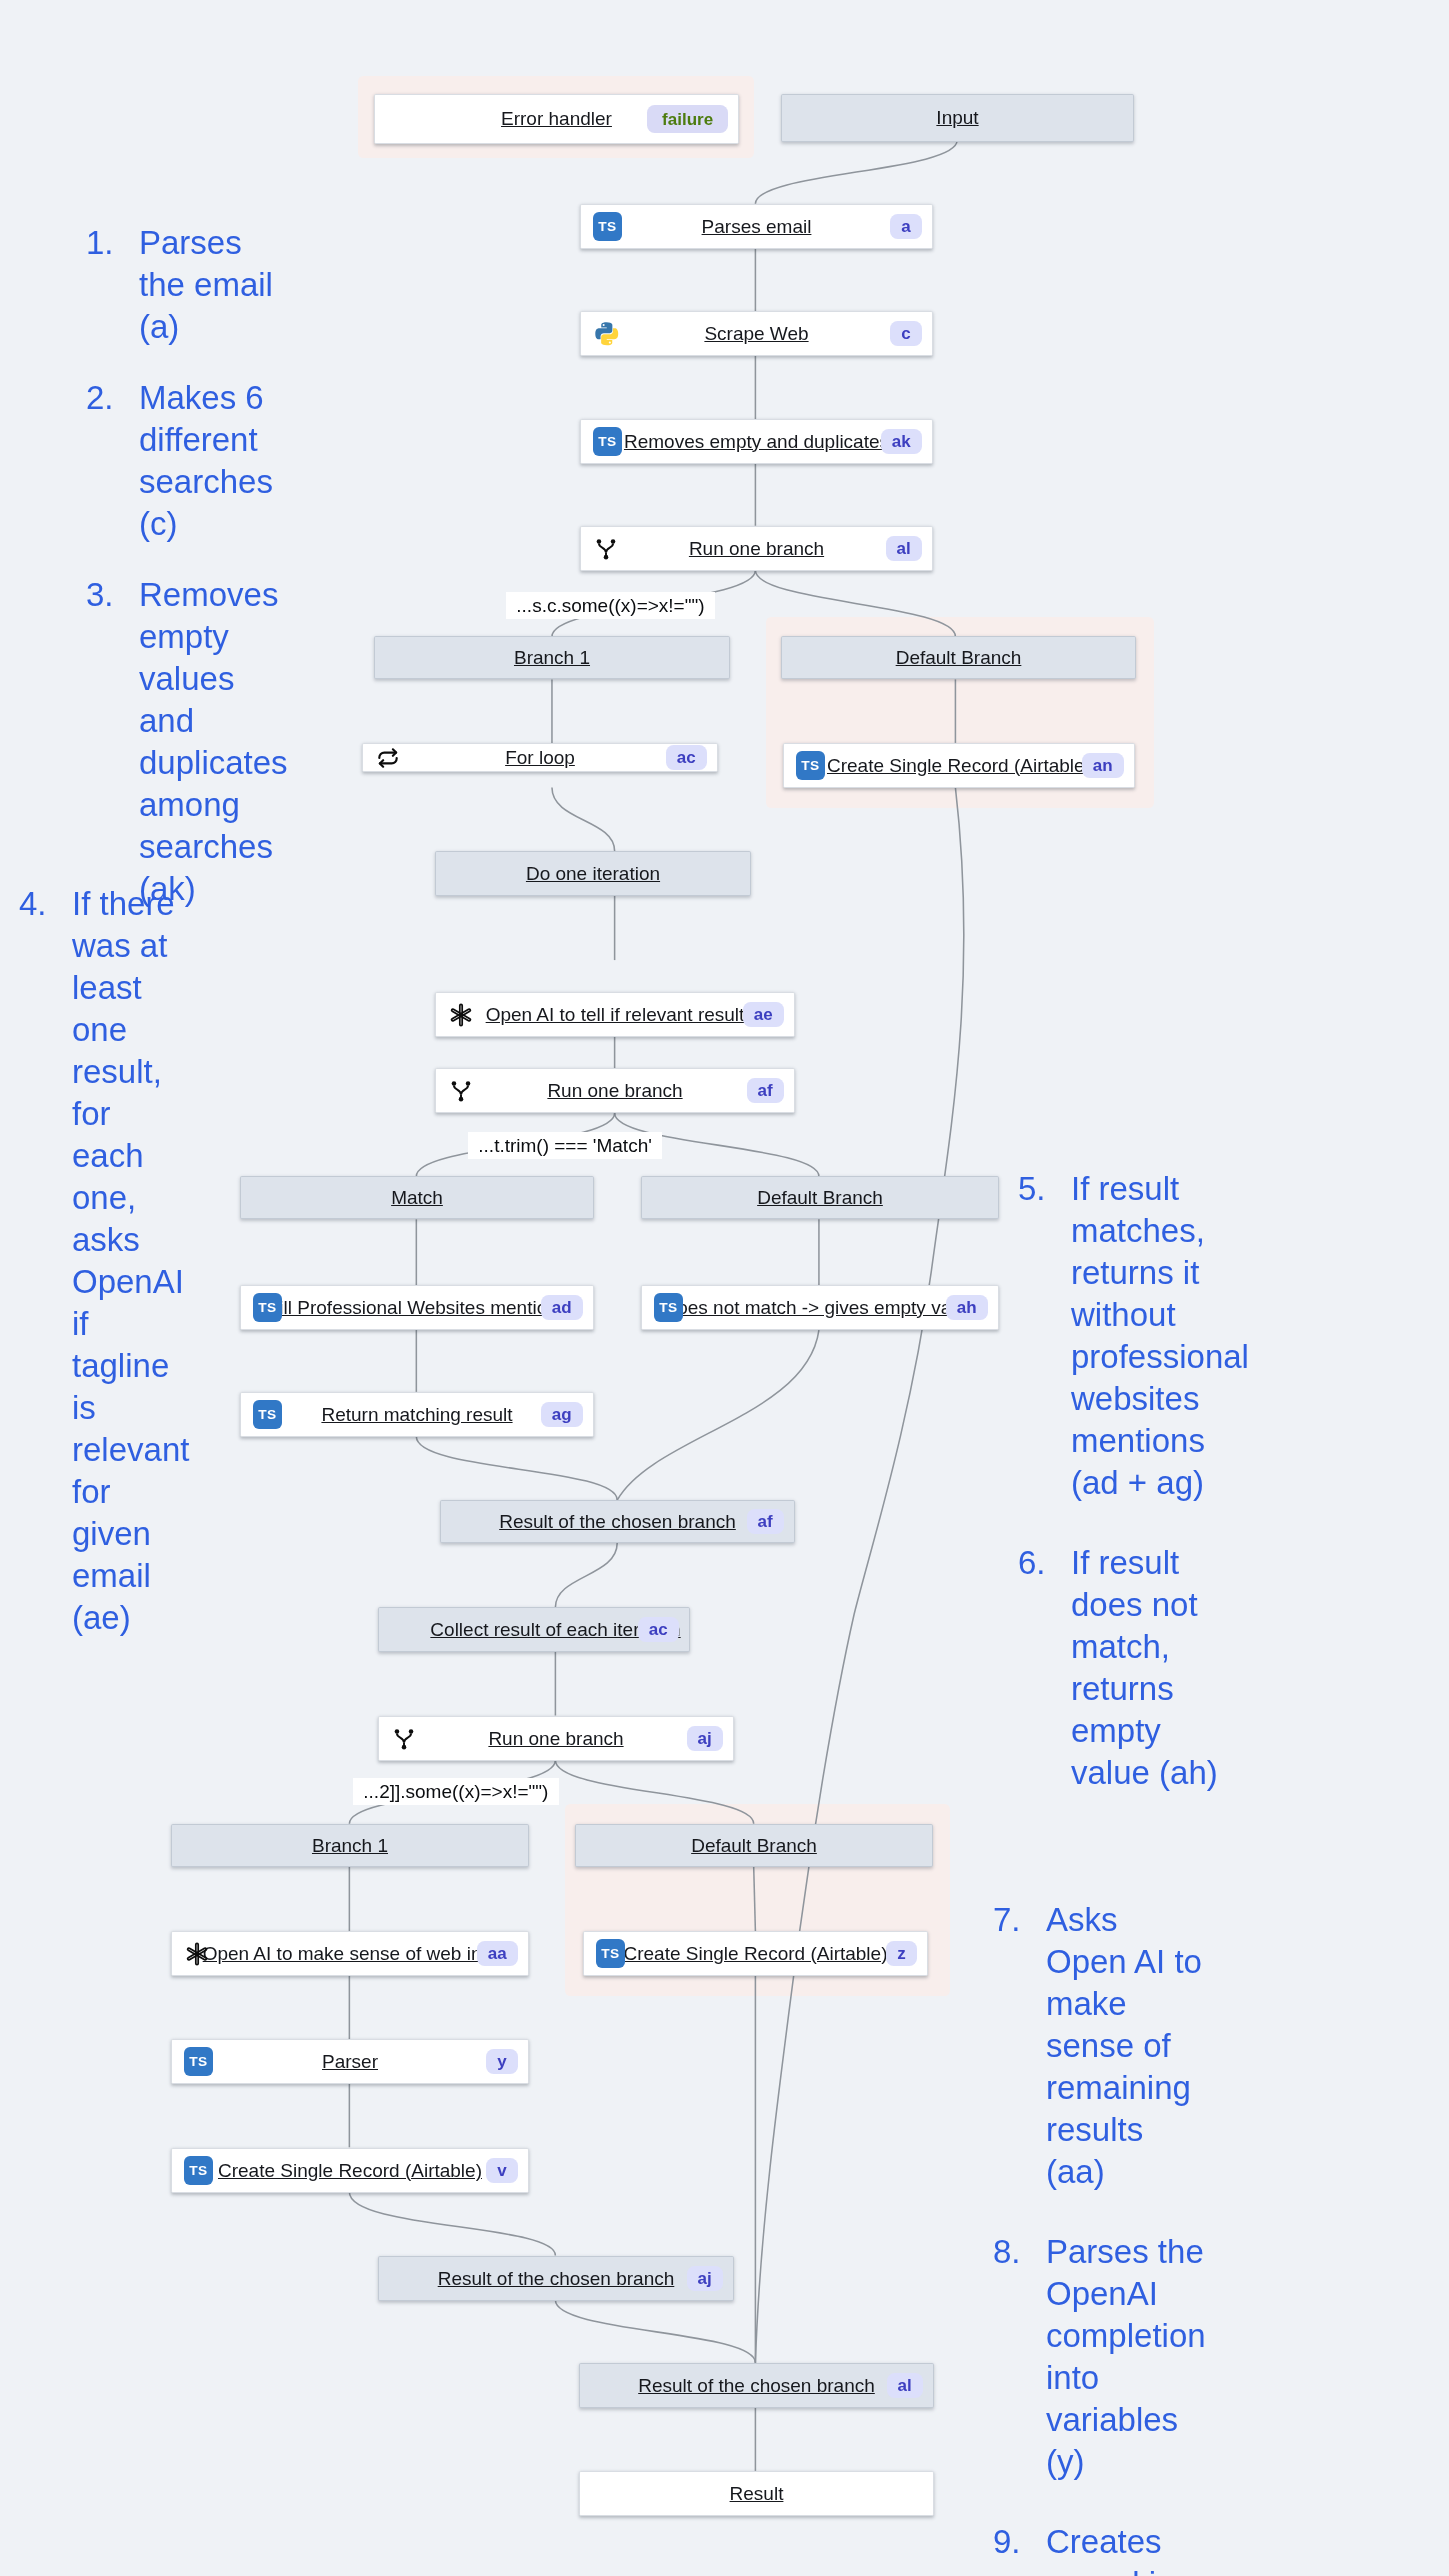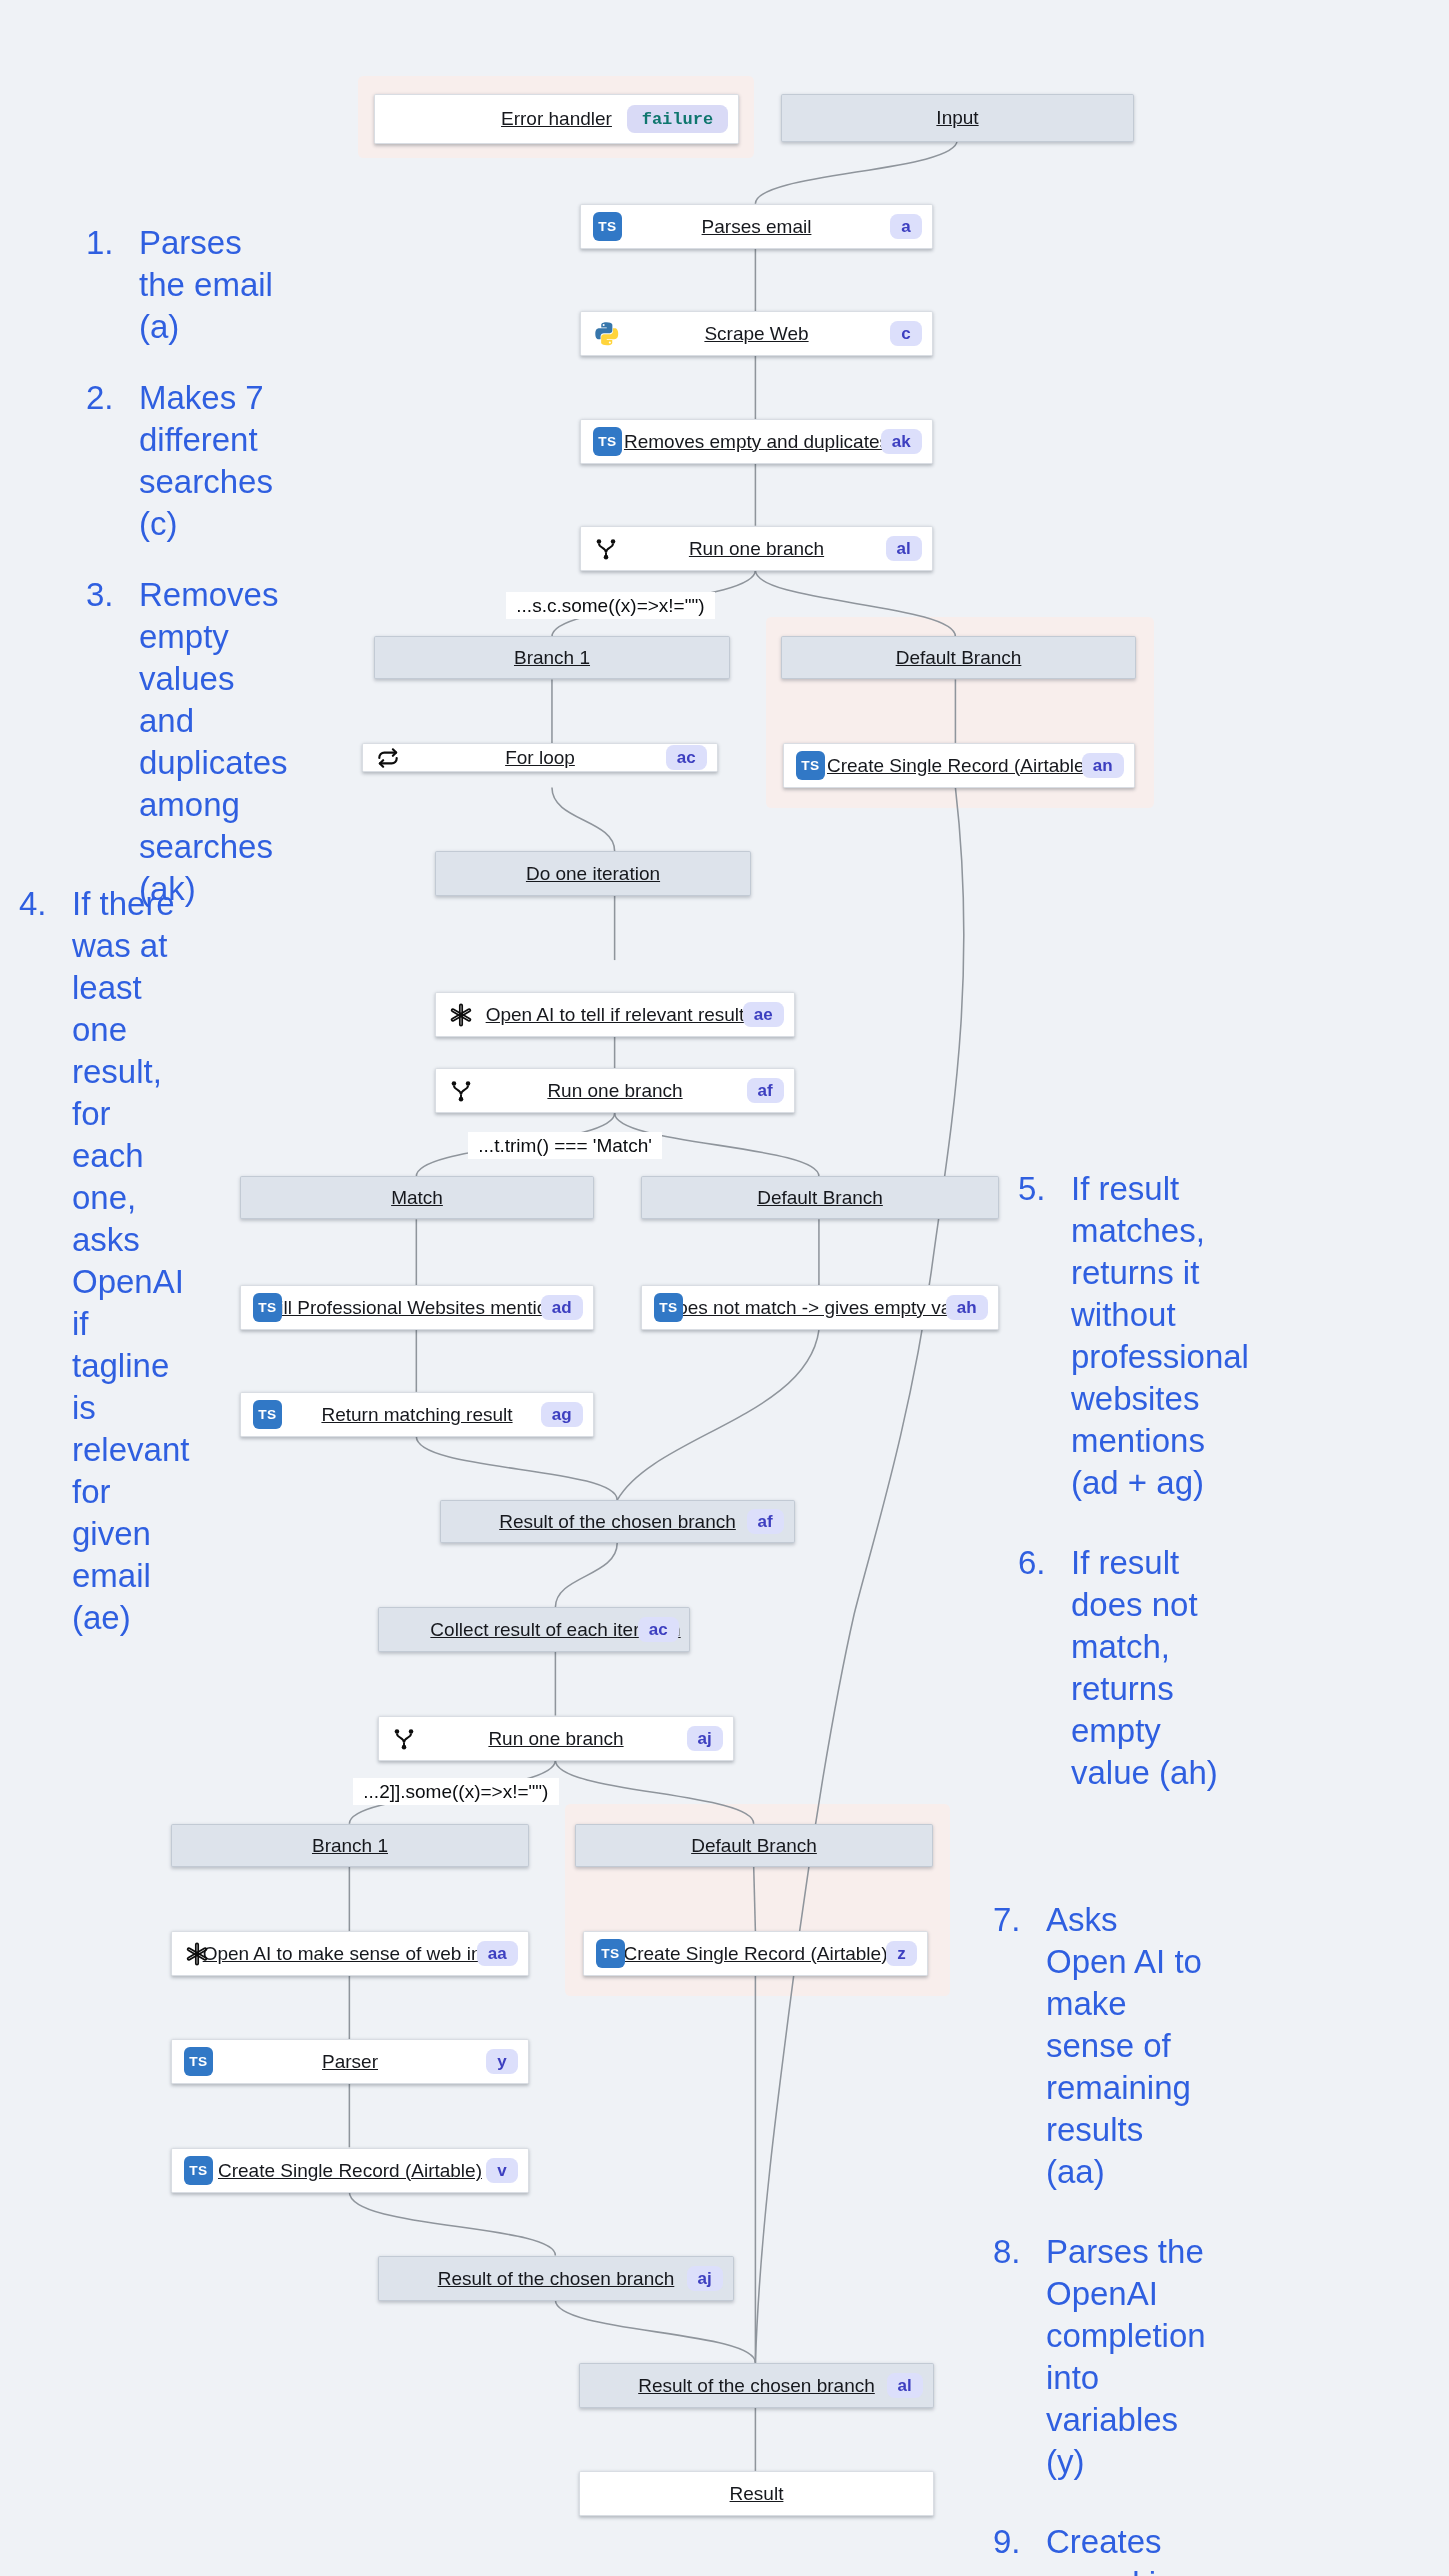--- a/index.html
+++ b/index.html
@@ -27,21 +27,21 @@
   .node .icon{position:absolute;left:12px;display:flex;align-items:center;}
   .ts-box{
     width:29px;height:29px;background:#3178c6;border-radius:6px;color:#fff;
     font-weight:bold;font-size:13.7px;display:flex;align-items:center;justify-content:center;
     letter-spacing:0.4px;
   }
   .badge{
     position:absolute;right:10.3px;background:#dcdffb;color:#3d3fc0;
     font-weight:bold;font-size:17px;padding:4.3px 11px;border-radius:7.7px;line-height:1;
   }
-  .badge.failure{background:#d9daf6;color:#0f766e;padding:5.2px 14.6px;font-family:Liberation Mono, monospace;}
+  .badge.failure{background:#d9daf6;color:#4d7c0f;padding:5.2px 14.6px;}
   .cond{
     position:absolute;background:#ffffff;color:#0b0d10;font-size:19px;
     padding:2.6px 10.3px;white-space:nowrap;
   }
   .ann{
     position:absolute;color:#2f5fe0;font-size:33px;line-height:42px;font-weight:500;
     display:flex;flex-direction:column;
   }
   .ann .item{display:flex;}
   .ann .num{flex:0 0 53px;}
@@ -314,21 +314,21 @@
     </div>
   </div>
 <div id="annotations">
     <div class="ann" style="left: 86px; top: 222px; row-gap: 29px;">
       <div class="item">
         <span class="num">1.</span>
         <span class="txt">Parses the email (a)</span>
       </div>
       <div class="item">
         <span class="num">2.</span>
-        <span class="txt">Makes 7 different
+        <span class="txt">Makes 6 different
 searches (c)</span>
       </div>
       <div class="item">
         <span class="num">3.</span>
         <span class="txt">Removes empty values
 and duplicates among
 searches (ak)</span>
       </div>
     </div>
     <div class="ann" style="left: 19px; top: 883px; row-gap: 38px;">

